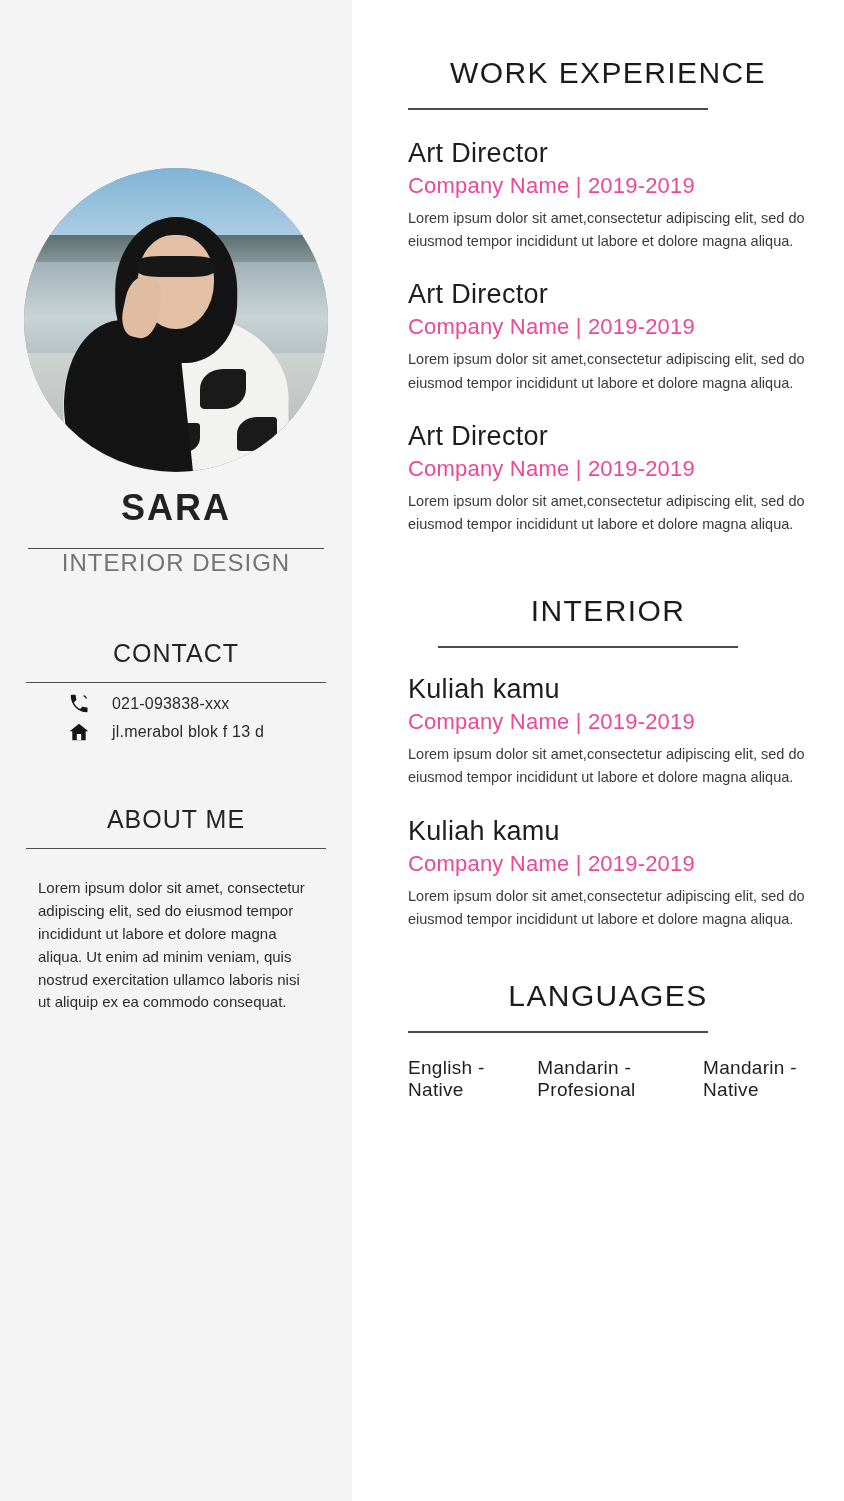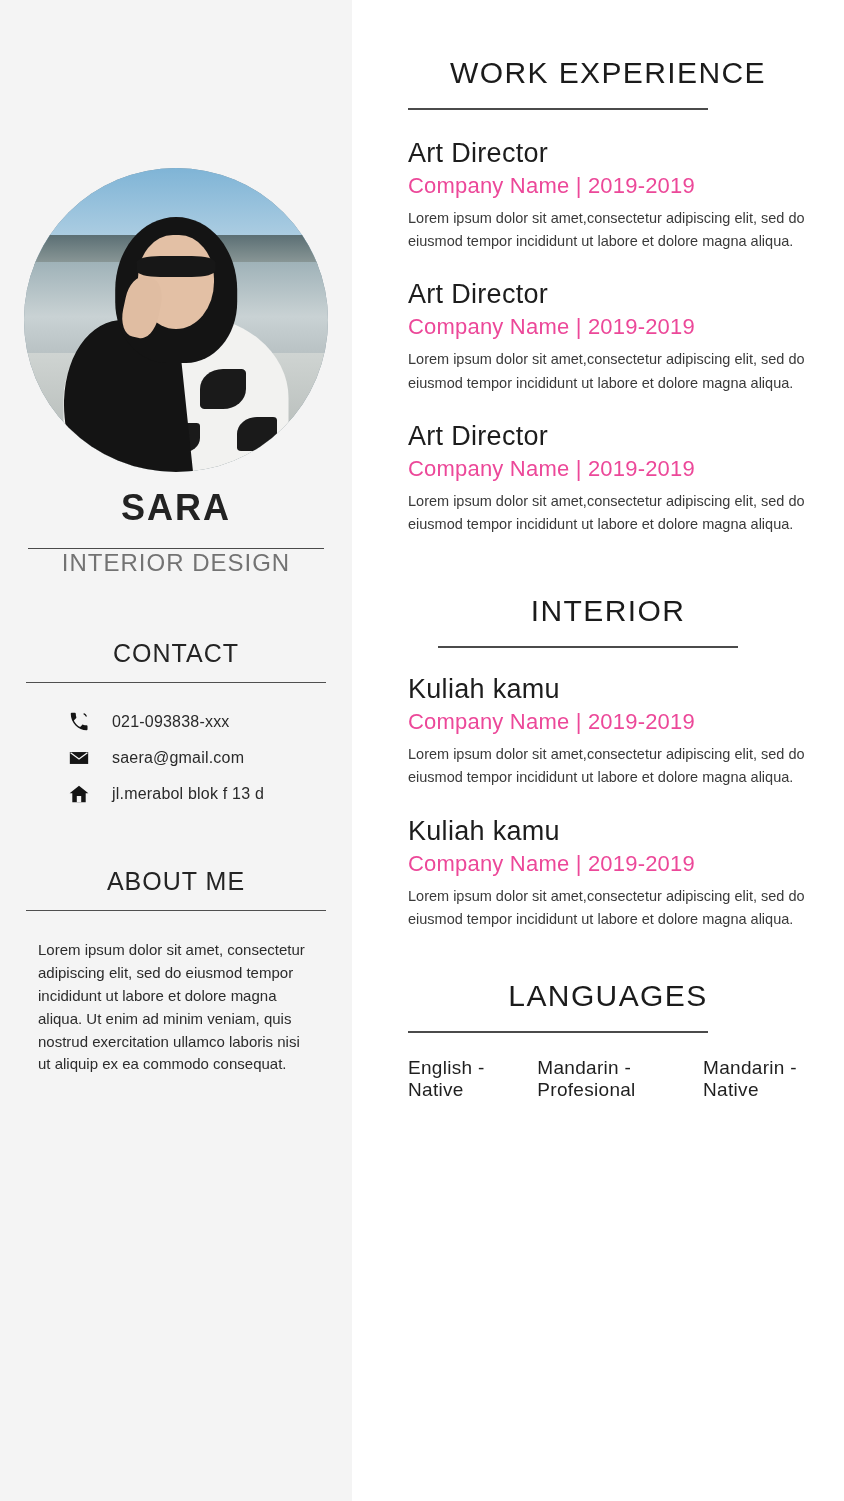--- a/index.html
+++ b/index.html
@@ -139,26 +139,26 @@
     margin-top: 62px;
   }
   .side-rule {
     width: 300px;
     height: 1px;
     background: #4f4f4f;
     margin-top: 14px;
   }
 
   .contact-list {
-    margin-top: 28px;
+    margin-top: 10px;
     width: 300px;
     padding-left: 40px;
     display: flex;
     flex-direction: column;
-    gap: 14px;
+    gap: 6px;
   }
   .contact-row {
     display: flex;
     align-items: center;
     gap: 20px;
   }
   .contact-icon {
     width: 26px;
     display: flex;
     align-items: center;
@@ -279,29 +279,20 @@
       <div class="contact-row">
         <span class="contact-icon">
           <svg width="22" height="22" viewBox="0 0 24 24" fill="currentColor">
               <path d="M6.6 10.8c1.4 2.8 3.8 5.2 6.6 6.6l2.2-2.2c.3-.3.7-.4 1.1-.3 1.2.4 2.5.6 3.8.6.6 0 1 .4 1 1V20c0 .6-.4 1-1 1C11.3 21 3 12.7 3 2.9c0-.6.4-1 1-1h3.5c.6 0 1 .4 1 1 0 1.3.2 2.6.6 3.8.1.4 0 .8-.3 1.1l-2.2 2.2z"></path>
               <path d="M17.5 3.2c1 .4 1.9 1.3 2.3 2.3" stroke="currentColor" stroke-width="1.4" fill="none" stroke-linecap="round"></path>
             </svg>
         </span>
         <span class="contact-text">021-093838-xxx</span>
       </div>
 
-      <div class="contact-row">
-        <span class="contact-icon">
-          <svg width="22" height="22" viewBox="0 0 24 24" fill="currentColor">
-              <path d="M2 5.5h20v13H2z"></path>
-              <path d="M2.8 6.2 12 13l9.2-6.8" stroke="#f4f4f4" stroke-width="1.4" fill="none"></path>
-            </svg>
-        </span>
-        <span class="contact-text">saera@gmail.com</span>
-      </div>
 
 
       <div class="contact-row">
         <span class="contact-icon">
           <svg width="22" height="22" viewBox="0 0 24 24" fill="currentColor">
               <path d="M12 3 1.8 11.3h2.9V21h14.6v-9.7h2.9z"></path>
               <rect x="9.6" y="14.2" width="4.8" height="6.8" fill="#f4f4f4"></rect>
             </svg>
         </span>
         <span class="contact-text">jl.merabol blok f 13 d</span>

